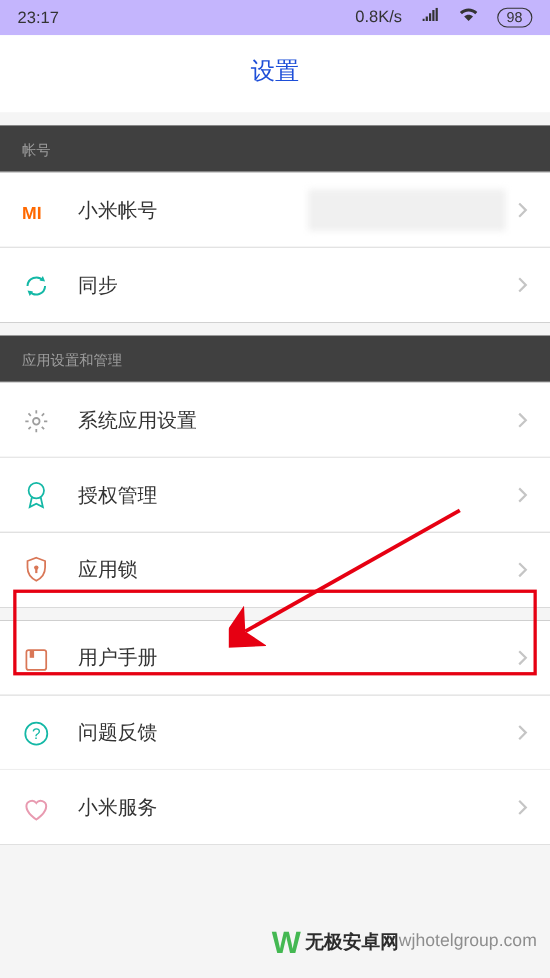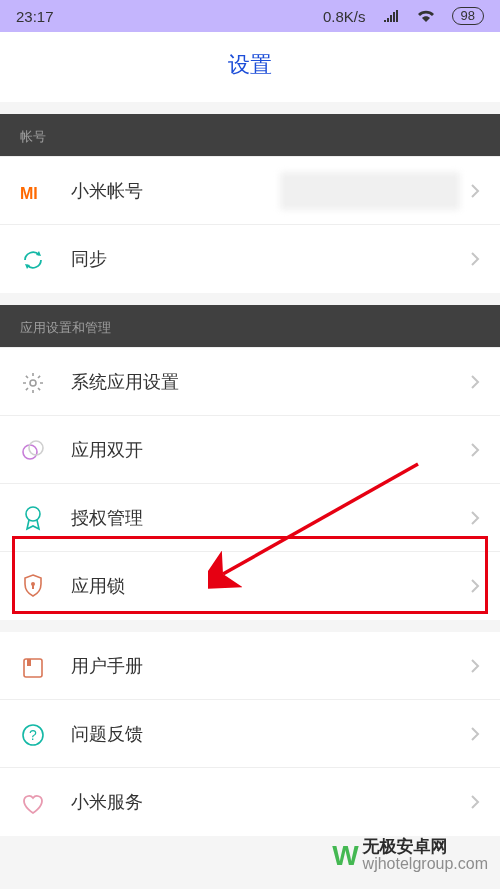--- a/index.html
+++ b/index.html
@@ -14,21 +14,21 @@
   .status-bar {
     height: 32px;
     display: flex;
     justify-content: space-between;
     align-items: center;
     padding: 2px 16px;
     background: #c4b5fd;
     font-size: 15px;
     color: #333;
   }
-  .status-right { display: flex; align-items: center; gap: 18px; }
+  .status-right { display: flex; align-items: flex-start; gap: 18px; }
   .battery-pill {
     border: 1.5px solid #333;
     border-radius: 10px;
     padding: 0 8px;
     font-size: 13px;
     line-height: 16px;
   }
   .header {
     background: #fff;
     padding: 18px 0 22px;
@@ -112,21 +112,21 @@
     gap: 6px;
     z-index: 20;
     opacity: 0.95;
   }
   .wm-logo {
     font-weight: 900;
     font-size: 28px;
     color: #3bb54a;
     letter-spacing: -2px;
   }
-  .wm-text { display: flex; flex-direction: column; line-height: 1.05; }
+  .wm-text { display: flex; flex-direction: row; line-height: 1.05; }
   .wm-main { font-size: 17px; color: #222; font-weight: 600; }
   .wm-sub { font-size: 16px; color: #888; }
 </style>
 </head>
 <body>
 
 <div class="status-bar">
   <span>23:17</span>
   <div class="status-right">
     <span>0.8K/s</span>
@@ -194,34 +194,20 @@
     </span>
     <span class="row-label">系统应用设置</span>
     <span class="chev">
         <svg width="10" height="16" viewBox="0 0 10 16">
           <path fill="none" stroke="#c5c5c5" stroke-width="2" d="M2 2l6 6-6 6"></path>
         </svg>
       </span>
   </div>
 
 
-  <div class="row">
-    <span class="row-icon">
-      <svg width="24" height="24" viewBox="0 0 24 24">
-          <circle cx="9" cy="13" r="7" fill="none" stroke="#c77dd8" stroke-width="1.6"></circle>
-          <circle cx="15" cy="9" r="7" fill="none" stroke="#cfcfcf" stroke-width="1.6"></circle>
-        </svg>
-    </span>
-    <span class="row-label">应用双开</span>
-    <span class="chev">
-        <svg width="10" height="16" viewBox="0 0 10 16">
-          <path fill="none" stroke="#c5c5c5" stroke-width="2" d="M2 2l6 6-6 6"></path>
-        </svg>
-      </span>
-  </div>
 
   <div class="row">
     <span class="row-icon">
       <svg width="22" height="26" viewBox="0 0 22 26">
           <circle cx="11" cy="9" r="7" fill="none" stroke="#14b8a6" stroke-width="1.6"></circle>
           <path fill="none" stroke="#14b8a6" stroke-width="1.6" d="M7 15l-2 9 6-3 6 3-2-9"></path>
         </svg>
     </span>
     <span class="row-label">授权管理</span>
     <span class="chev">

